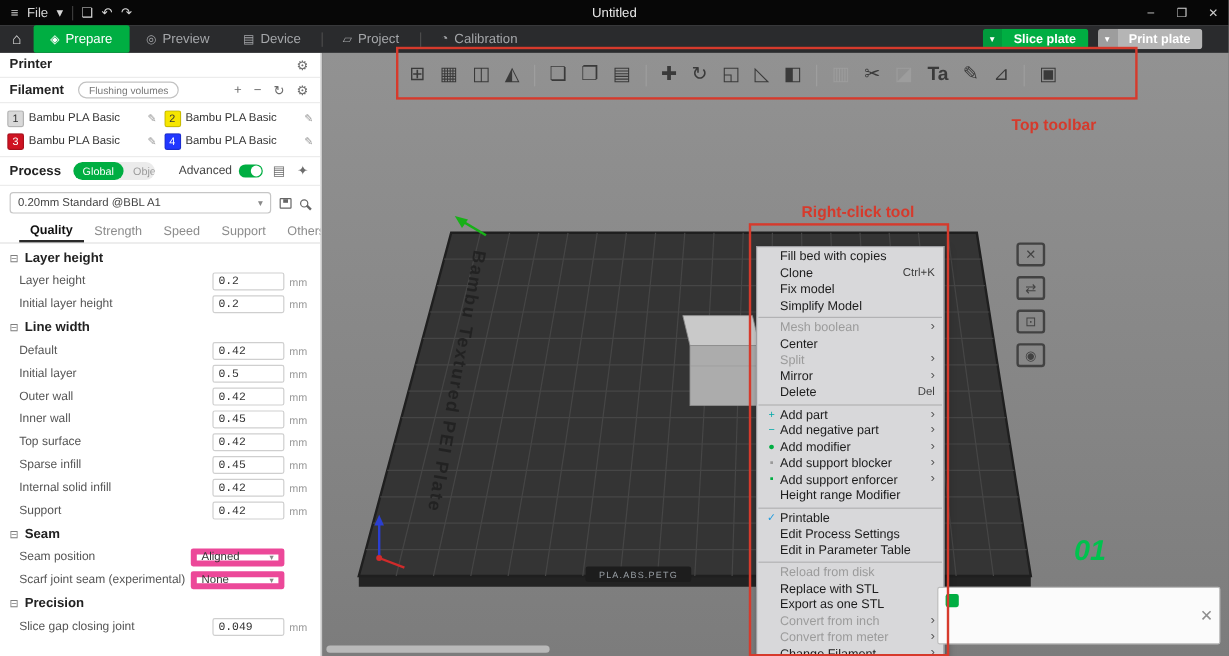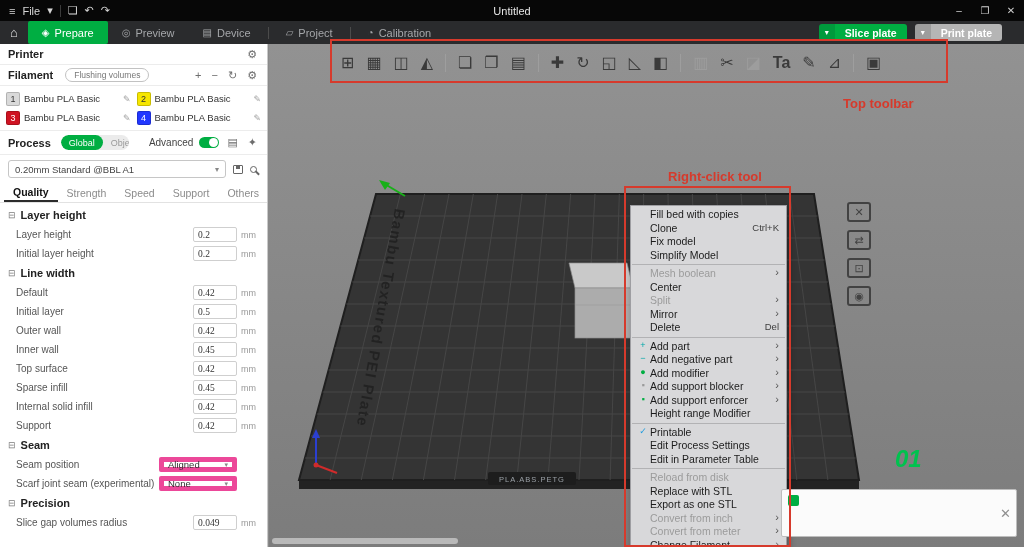--- a/index.html
+++ b/index.html
@@ -50,31 +50,31 @@
   .adv-label{font-size:10px;color:#444;margin-left:8px}
   .toggle{width:20px;height:11px;background:#00ae42;border-radius:6px;position:relative;cursor:pointer;flex:none}
   .toggle .knob{position:absolute;right:1px;top:1px;width:9px;height:9px;background:#fff;border-radius:50%}
   .preset-row{display:flex;align-items:center;gap:7px;padding:5px 8px;border-bottom:none;flex:none}
   .preset-box{flex:1;height:18px;border:1px solid #c6c6c6;border-radius:3px;display:flex;align-items:center;justify-content:space-between;padding:0 6px;font-size:9.5px;color:#444;cursor:pointer;background:#fff}
   .preset-ch{font-size:8px;color:#888}
   .icon-save{width:10px;height:9px;border:1.5px solid #666;border-radius:1px;position:relative;cursor:pointer}
   .icon-save::after{content:'';position:absolute;top:0;left:2px;width:4px;height:3px;background:#666}
   .icon-mag{width:7px;height:7px;border:1.5px solid #666;border-radius:50%;position:relative;cursor:pointer;margin-right:2px}
   .icon-mag::after{content:'';position:absolute;width:5px;height:1.5px;background:#666;transform:rotate(45deg);right:-4px;bottom:-2px}
-  .param-tabs{display:flex;align-items:center;height:20px;padding:0 4px;border-bottom:1px solid #e2e2e2;flex:none}
+  .param-tabs{display:flex;align-items:center;height:20px;padding:0 16px;border-bottom:1px solid #e2e2e2;flex:none}
   .ptab{font-size:10.5px;color:#8b8b8b;padding:0 9px;height:100%;display:flex;align-items:center;cursor:pointer}
   .ptab.active{color:#111;font-weight:bold;border-bottom:2px solid #2b2b2b}
   .param-list{flex:1;overflow:hidden;padding-top:2px}
   .sec-header{display:flex;align-items:center;gap:5px;height:20px;padding:0 8px;cursor:pointer}
   .sec-icon{font-size:9px;color:#7d7d7d}
   .sec-title{font-size:11px;font-weight:bold;color:#222}
   .param-row{display:flex;align-items:center;min-height:19px;padding:1px 10px 1px 16px}
   .param-label{flex:1;font-size:10px;color:#555;line-height:11px;padding-right:4px}
   .param-ctl{display:flex;align-items:center;gap:4px}
-  .param-input{width:44px;height:15px;border:1px solid #cfcfcf;border-radius:2px;font-size:9.5px;color:#333;padding:0 4px;font-family:Liberation Serif, serif;background:#fff}
+  .param-input{width:60px;height:15px;border:1px solid #cfcfcf;border-radius:2px;font-size:9.5px;color:#333;padding:0 4px;font-family:Liberation Mono, monospace;background:#fff}
   .param-select{width:78px;height:15px;border:5px solid #ec4899;border-radius:2px;font-size:9.5px;color:#333;display:flex;align-items:center;justify-content:space-between;padding:0 4px;background:#fff;cursor:pointer}
   .sel-ch{font-size:7px;color:#888}
   .param-unit{width:16px;font-size:9px;color:#999}
 
   
   .viewport{position:absolute;top:44px;left:269px;right:0;bottom:0;background:linear-gradient(#929292,#7c7c7c)}
   #plate-svg{position:absolute;left:0;top:0;width:755px;height:503px}
   .top-toolbar{position:absolute;left:72px;top:2px;height:34px;display:flex;align-items:center;gap:12px;z-index:6}
   .tb-icon{font-size:16px;color:#3a3a3a;cursor:pointer;line-height:1}
   .tb-icon.small{font-size:16px;font-weight:bold}
@@ -336,21 +336,21 @@
               <span class="sel-ch">▾</span>
             </div>
             <span class="param-unit"></span>
           </div>
         </div>
         <div class="sec-header">
           <span class="sec-icon">⊟</span>
           <span class="sec-title">Precision</span>
         </div>
         <div class="param-row">
-          <span class="param-label">Slice gap volumes radius</span>
+          <span class="param-label">Slice gap closing joint</span>
           <div class="param-ctl">
             <input class="param-input" value="0.049" style="">
             <span class="param-unit">mm</span>
           </div>
         </div>
       </div>
   </div>
 
   <div class="viewport">
     <svg id="plate-svg" viewBox="0 0 755 503">

